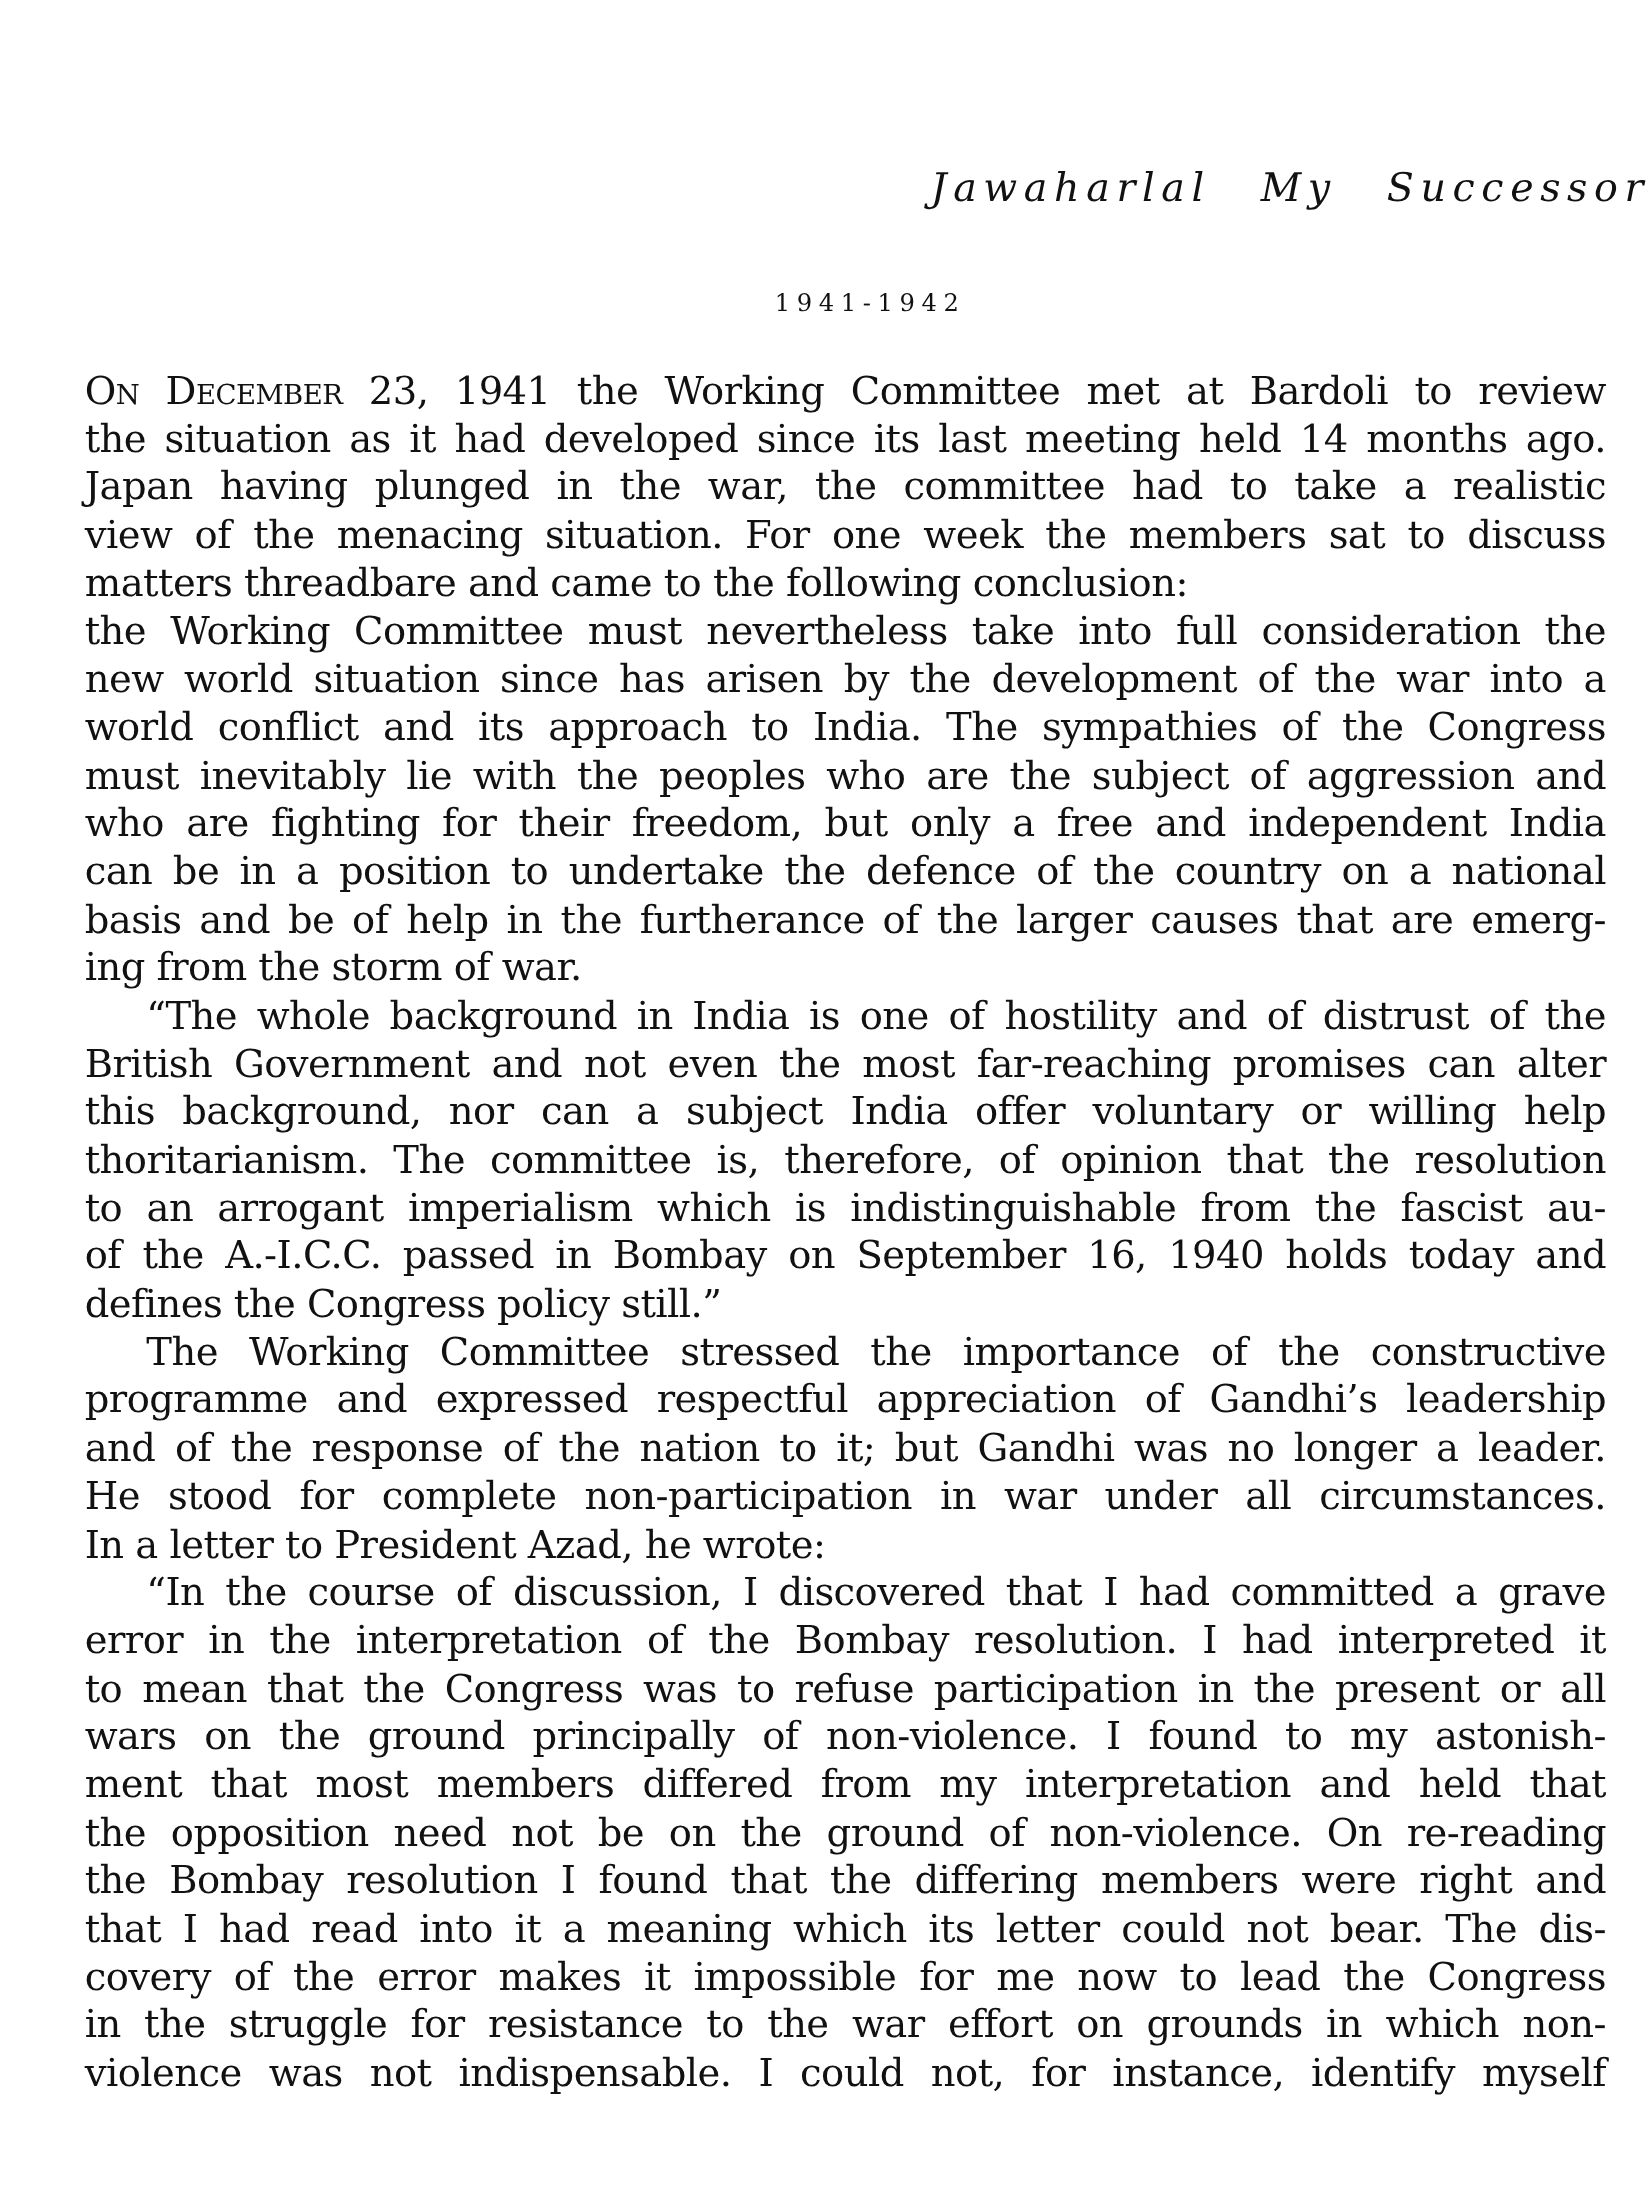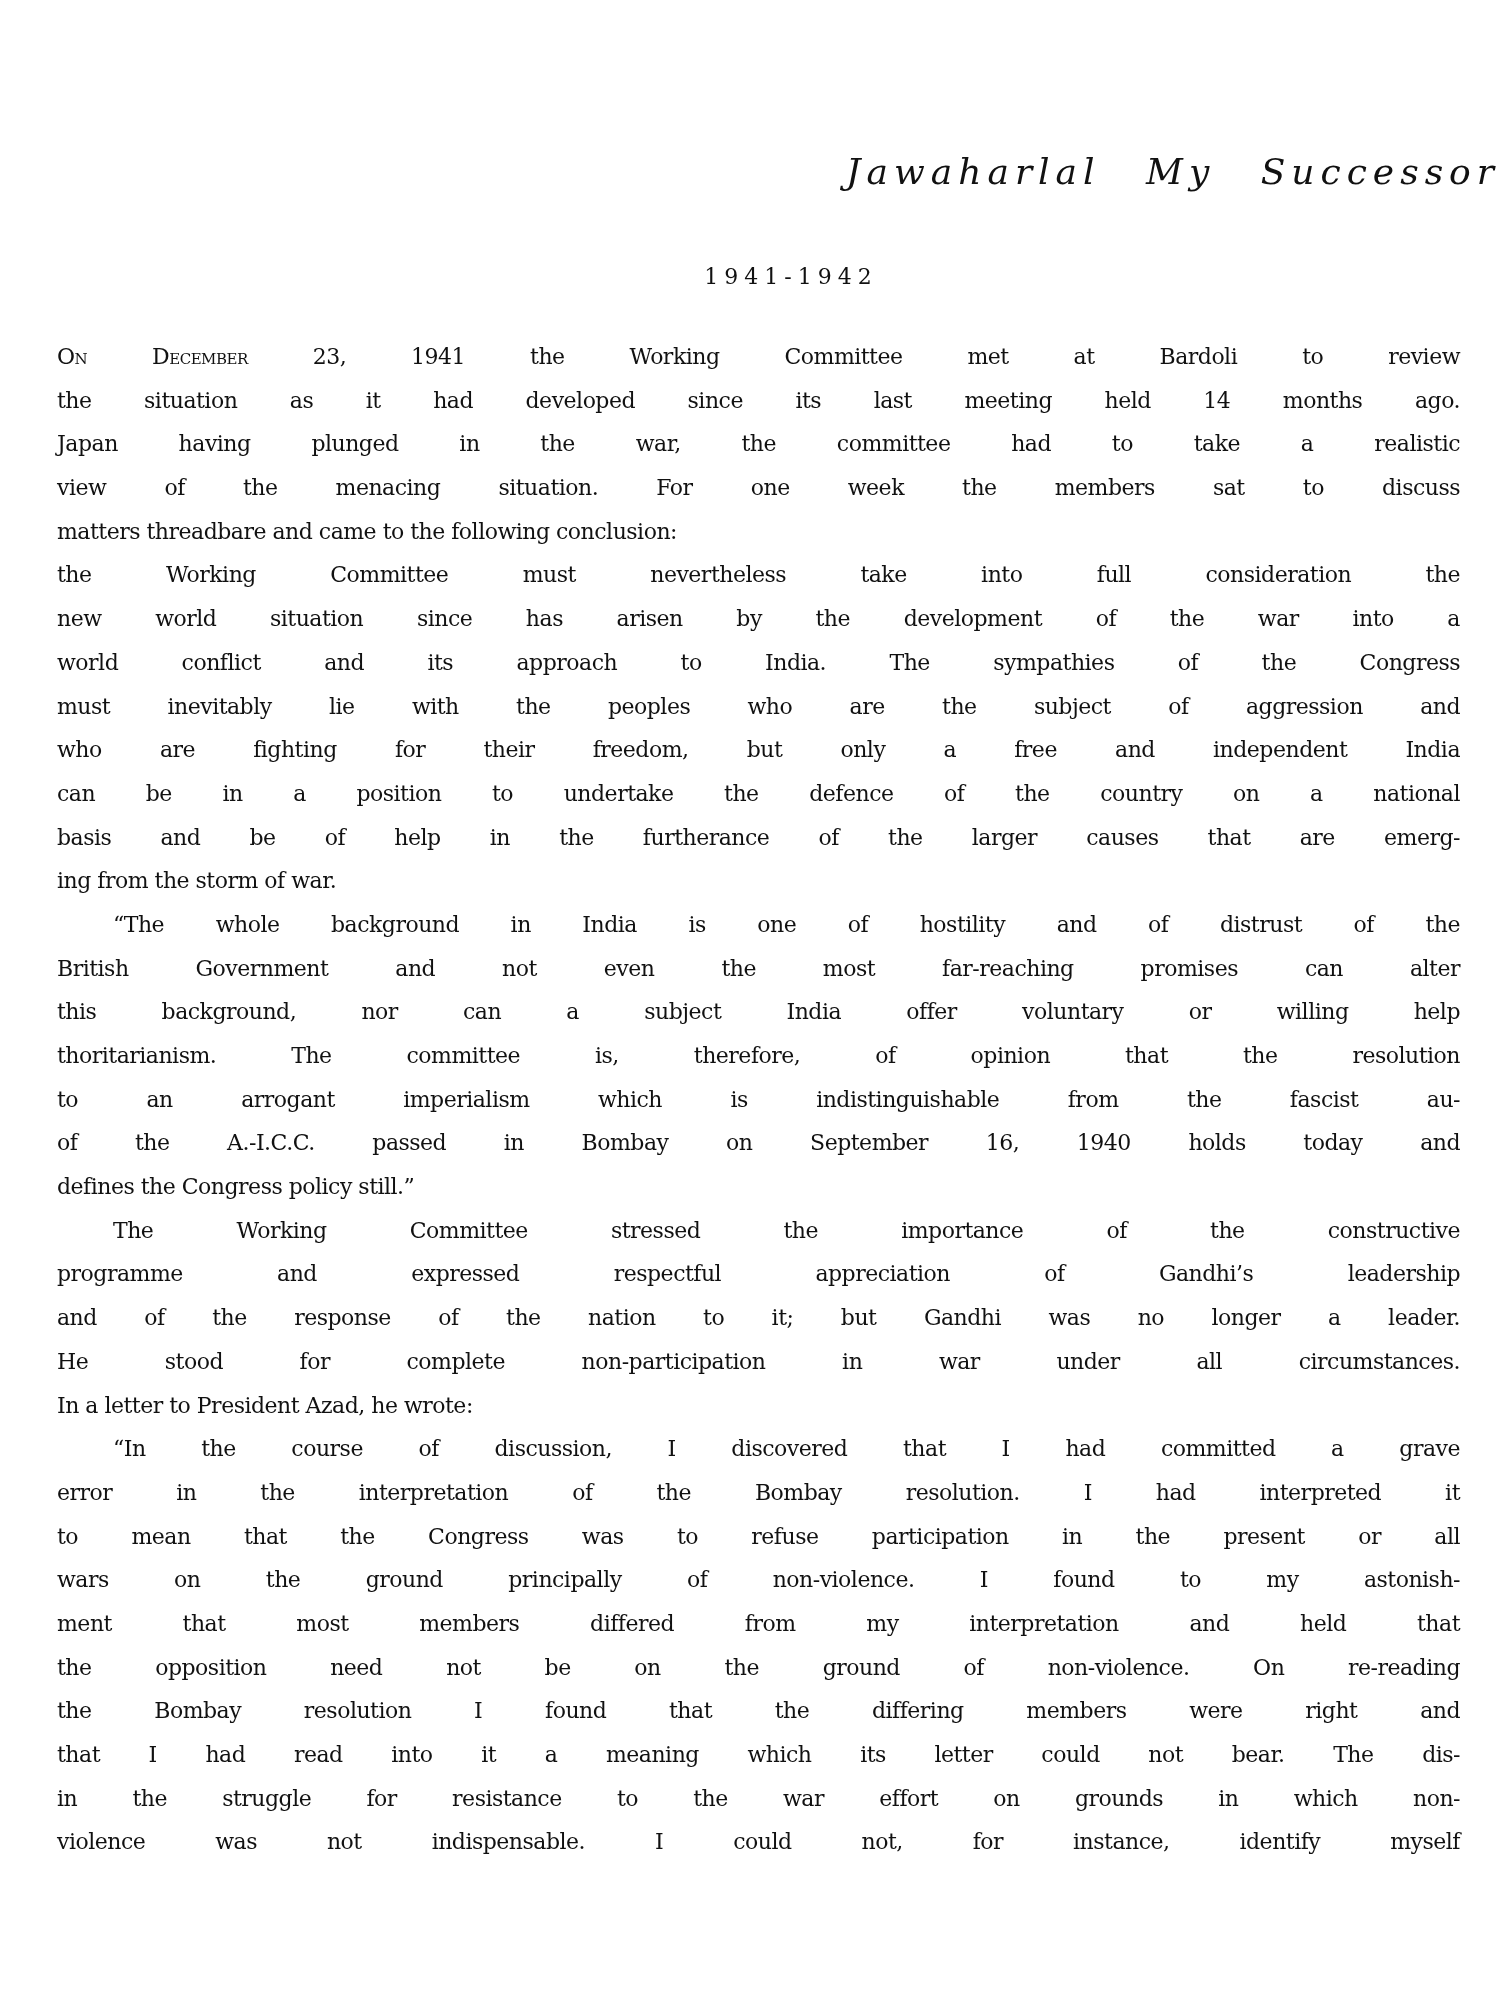--- a/index.html
+++ b/index.html
@@ -52,26 +52,27 @@
     .body-text {
       position: absolute;
       left: 57px;
       top: 335px;
       width: 1403px;
     }
     .line {
       display: block;
       height: 43.7px;
       line-height: 43.7px;
-      font-size: 22px;
+      font-size: 35px;
       text-align: justify;
       text-align-last: justify;
       white-space: nowrap;
       overflow: visible;
       letter-spacing: -0.5px;
+      margin-left: 20px;
     }
     .line.indent {
       padding-left: 56px;
     }
     .line.last {
       text-align-last: left;
     }
     .smallcaps {
       font-variant: small-caps;
     }
@@ -125,18 +126,19 @@
 
     <div>
       <span class="line indent">“In the course of discussion, I discovered that I had committed a grave</span>
       <span class="line">error in the interpretation of the Bombay resolution. I had interpreted it</span>
       <span class="line">to mean that the Congress was to refuse participation in the present or all</span>
       <span class="line">wars on the ground principally of non-violence. I found to my astonish-</span>
       <span class="line">ment that most members differed from my interpretation and held that</span>
       <span class="line">the opposition need not be on the ground of non-violence. On re-reading</span>
       <span class="line">the Bombay resolution I found that the differing members were right and</span>
       <span class="line">that I had read into it a meaning which its letter could not bear. The dis-</span>
+      <span class="line">covery of the error makes it impossible for me now to lead the Congress</span>
       <span class="line">in the struggle for resistance to the war effort on grounds in which non-</span>
       <span class="line">violence was not indispensable. I could not, for instance, identify myself</span>
     </div>
 
   </div>
 </div>
 
 </body></html>

